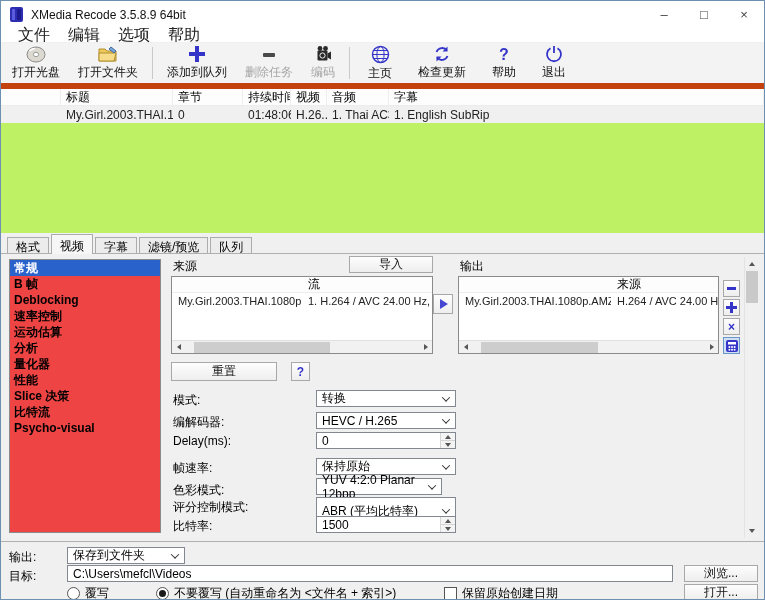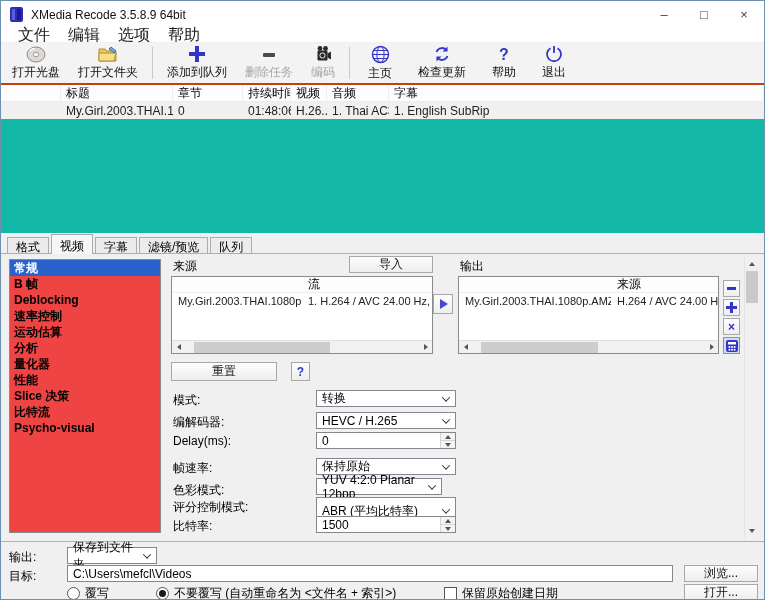--- a/index.html
+++ b/index.html
@@ -22,21 +22,21 @@
   .toolbar { height:40px; background:#f3f3f3; display:flex; align-items:center; padding-left:2px; }
   .tbtn { display:flex; flex-direction:column; align-items:center; justify-content:center; padding:1px 9px; height:38px; }
   .tbtn .ticon { height:19px; display:flex; align-items:flex-end; justify-content:center; }
   .tbtn .tlabel { font-size:12px; margin-top:1px; color:#111; white-space:nowrap; }
   .tbtn.disabled .tlabel { color:#a6a6a6; }
   .tsep { width:1px; height:32px; background:#c9c9c9; margin:0 5px; }
   .grp2 .tbtn { padding:1px 13px; }
   .qmark { font-weight:bold; color:#3434c8; font-size:16px; line-height:17px; }
 
   
-  .filelist { height:150px; background:#14b8a6; border-top:2px solid #c2410c; }
+  .filelist { height:150px; background:#bef264; border-top:6px solid #c2410c; }
   .fl-header { display:flex; height:17px; align-items:center; border-bottom:1px solid #ececec; background:#fdfdfd; }
   .fl-hcell { font-size:12px; color:#000; padding-left:5px; height:100%; display:flex; align-items:center; border-right:1px solid #eeeeee; overflow:hidden; white-space:nowrap; }
   .fl-row { display:flex; height:17px; align-items:center; background:#f0f0f0; }
   .fl-cell { font-size:12px; color:#222; padding-left:5px; overflow:hidden; white-space:nowrap; }
   .w-icon{width:60px;} .w-title{width:112px;} .w-chap{width:70px;} .w-dur{width:48px;} .w-vid{width:36px;} .w-aud{width:62px;} .w-sub{flex:1;}
 
   
   .tabs { display:flex; align-items:flex-end; height:20px; padding:0 0 0 6px; background:#f0f0f0; }
   .tab { height:16px; padding:1px 8px; background:#ececec; border:1px solid #acacac; border-bottom:none; margin-right:2px; font-size:12px; position:relative; }
   .tab.active { height:20px; background:#f6f6f6; z-index:3; top:1px; padding-top:3px; }
@@ -406,21 +406,21 @@
           </span>
           <span class="sb">
             <span class="tri-d"></span>
           </span>
         </span>
     </div>
   </div>
 
   <div class="footer">
     <div class="abs frm-label" style="left:8px; top:7px;">输出:</div>
-    <div class="abs select" style="left:66px; top:5px; width:90px; height:17px;">
+    <div class="abs select" style="left:66px; top:5px; width:118px; height:17px;">
       <span>保存到文件夹</span>
         <span class="chev"></span>
     </div>
 
     <div class="abs frm-label" style="left:8px; top:26px;">目标:</div>
     <div class="abs input" style="left:66px; top:23px; width:606px; height:17px;">C:\Users\mefcl\Videos</div>
     <div class="abs btn" style="left:683px; top:23px; width:74px; height:17px;">浏览...</div>
 
     <div class="abs ctl-row" style="left:66px; top:43px;">
       <span class="radio"></span>

